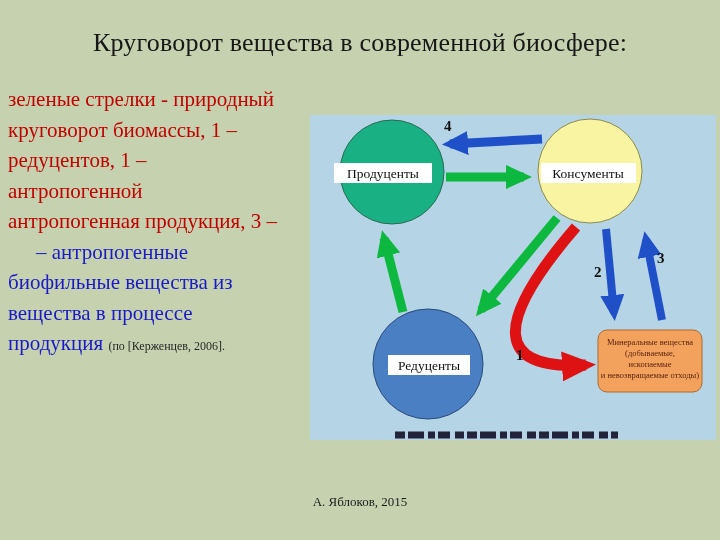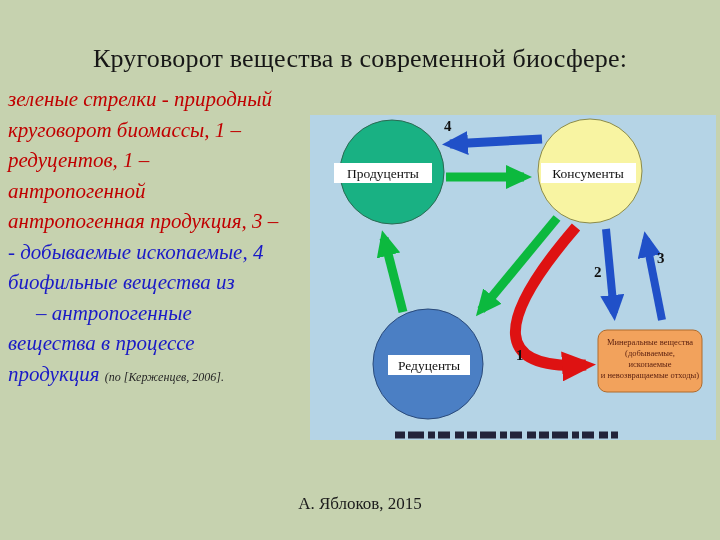--- a/index.html
+++ b/index.html
@@ -4,58 +4,57 @@
 <style>
   * { margin:0; padding:0; box-sizing:border-box; }
   html,body { width:720px; height:540px; }
   body { font-family:"Liberation Serif", serif; }
   .slide {
     position:relative; width:720px; height:540px;
     background:#c6d2af; overflow:hidden;
   }
   .title {
     position:absolute; top:28px; left:0; width:100%;
-    text-align:center; font-size:26px; color:#171717; letter-spacing:0.2px;margin-top:16px;
+    text-align:center; font-size:26px; color:#171717; letter-spacing:0.2px;
   }
   .desc {
     position:absolute; top:84px; left:8px; width:302px;
     font-size:21px; line-height:30.5px;
   }
-  .line { white-space:nowrap;font-style:italic; }
+  .line { white-space:nowrap; }
   .red    { color:#c00000; }
   .blue   { color:#1a1ac6; }
   .indent { padding-left:28px; }
   .note   { font-size:12px; color:#262626; }
   .diagram {
     position:absolute; left:310px; top:115px; width:406px; height:325px;
     display:block;
   }
   .footer {
     position:absolute; top:494px; left:0; width:100%;
-    text-align:center; font-size:17px; color:#1b1b1b;
+    text-align:center; font-size:13px; color:#1b1b1b;
   }
   svg text { font-family:"Liberation Serif", serif; }
 </style>
 </head>
 <body>
 
 <div class="slide">
 
   <div class="title">Круговорот вещества в современной биосфере:</div>
 
   <div class="desc">
     <div>
         <div class="line red"><span>зеленые стрелки - природный</span></div>
         <div class="line red"><span>круговорот биомассы, 1 –</span></div>
         <div class="line red"><span>редуцентов, 1 –</span></div>
         <div class="line red"><span>антропогенной</span></div>
         <div class="line red"><span>антропогенная продукция, 3 –</span></div>
-        <div class="line blue"><span>- добываемые ископаемые, 4</span></div>
+        <div class="line blue indent"><span>– антропогенные</span></div>
         <div class="line blue"><span>биофильные вещества из</span></div>
-        <div class="line blue indent"><span>– антропогенные</span></div>
         <div class="line blue"><span>вещества в процессе</span></div>
       </div>
     <div class="line">
       <span class="blue">продукция </span><span class="note">(по [Керженцев, 2006].</span>
     </div>
   </div>
 
   <svg class="diagram" viewBox="0 0 406 325">
     <defs>
       <marker id="mG" markerUnits="userSpaceOnUse" markerWidth="26" markerHeight="24" refX="18" refY="12" orient="auto">

